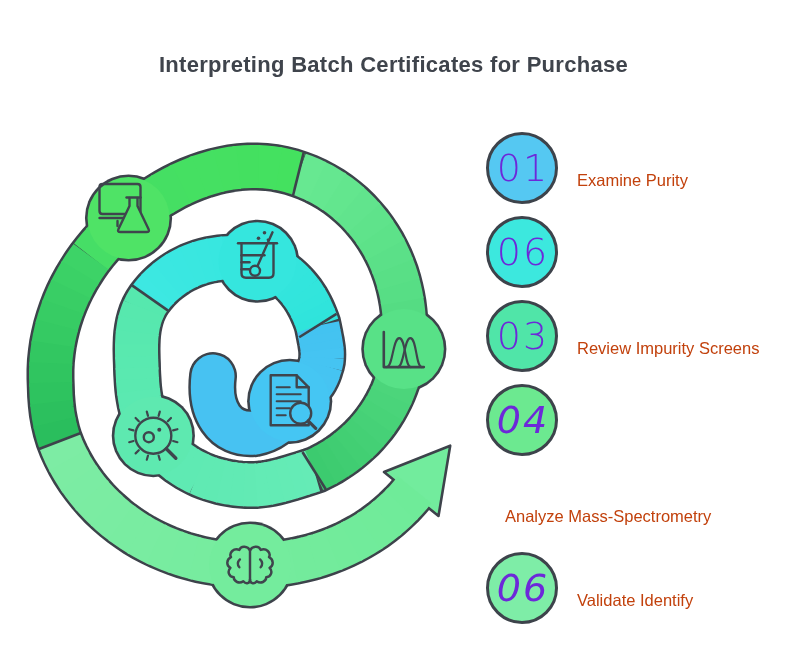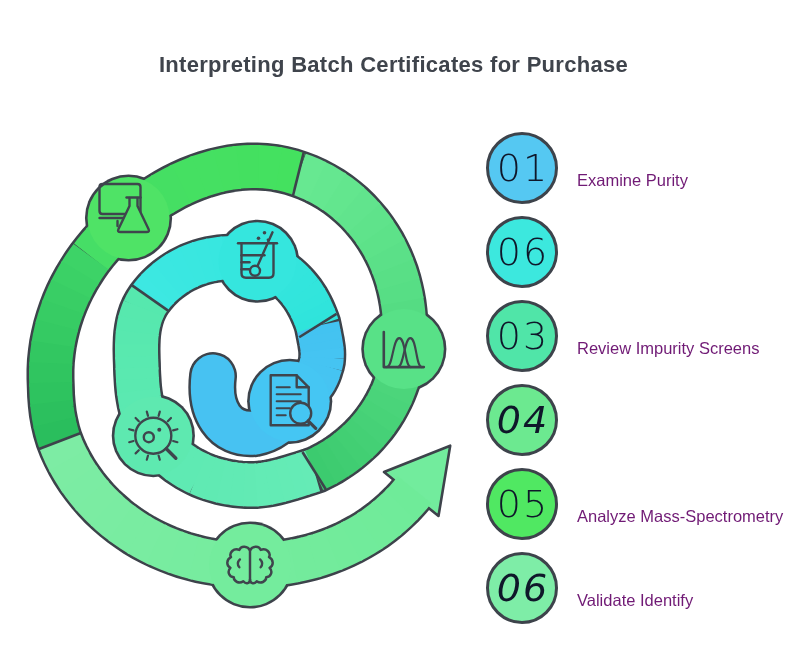--- a/index.html
+++ b/index.html
@@ -12,24 +12,24 @@
     font-size:22px;font-weight:bold;letter-spacing:.3px;color:#3f444c;
   }
   .spiral-svg{position:absolute;left:0;top:0;}
   .steps{position:absolute;left:486px;top:132px;}
   .step{display:flex;align-items:center;height:72px;margin-bottom:12px;}
   .badge{
     width:72px;height:72px;box-sizing:border-box;flex:0 0 auto;
     border:3px solid #3d434b;border-radius:50%;
     display:flex;align-items:center;justify-content:center;
     font-family:"DejaVu Sans","Liberation Sans",sans-serif;
-    font-weight:200;font-size:38px;letter-spacing:2px;color:#0f172a;
+    font-weight:200;font-size:38px;letter-spacing:2px;color:#6d28d9;
     padding-left:2px;
   }
-  .step-label{margin-left:19px;font-size:16.5px;color:#701a75;white-space:nowrap;margin-top:25px;}
+  .step-label{margin-left:19px;font-size:16.5px;color:#c2410c;white-space:nowrap;margin-top:25px;}
 </style>
 </head>
 <body>
 
 <div class="canvas">
   <div class="title">Interpreting Batch Certificates for Purchase</div>
 
   <svg class="spiral-svg" id="spiral" width="787" height="672" viewBox="0 0 787 672">
       <g fill="none" stroke="#3d434b">
         <path d="M279.6,405.8L281.6,404.9L283.6,404.1L285.7,403.1L287.9,402.1L290.1,401.1L292.4,400.0L294.7,398.7L297.0,397.4L299.3,395.9L301.6,394.3L303.8,392.5L306.0,390.6L308.1,388.6L310.2,386.4L312.1,384.1L313.9,381.6L315.5,379.0L317.0,376.2L318.2,373.4L319.3,370.4L320.2,367.4L321.2,364.3L321.9,361.1L322.2,357.8L322.3,354.6L322.2,351.3L321.9,348.1L321.4,344.8L320.9,341.5L320.2,338.2L319.6,334.8L318.9,331.4L318.2,327.8L317.4,324.2L316.2,320.8L314.9,317.3L313.4,313.8L311.9,310.3L310.2,306.8L308.3,303.3L306.3,299.7L304.1,296.3L301.7,292.8L299.1,289.5L296.3,286.2L293.3,282.9L290.2,279.9L286.8,276.9L283.3,274.1L279.5,271.5L275.6,269.0L271.5,266.8L267.3,264.8L262.9,263.0L258.4,261.5L253.8,260.4L249.1,259.4L244.3,258.7L239.4,258.2L234.5,257.9L229.6,257.8L224.6,258.0L219.6,258.4L214.6,259.1L209.6,260.0L204.7,261.2L199.7,262.6L194.9,264.3L190.1,266.3L185.4,268.5L180.7,270.9L176.3,273.6L171.9,276.6L167.7,279.7L163.6,283.1L159.8,286.8L156.1,290.6L152.7,294.7L149.4,298.9L146.5,303.3L144.0,308.0L141.9,312.9L140.2,318.0L138.9,323.1L137.9,328.3L137.2,333.5L136.8,338.7L136.6,343.9L136.5,349.0L136.6,354.1L136.7,359.1L136.9,364.0L137.0,369.0L137.2,373.9L137.5,378.8L137.8,383.8L138.2,388.7L138.8,393.7L139.6,398.6L140.5,403.6L141.7,408.5L143.0,413.4L144.7,418.2L146.6,423.0L148.7,427.7L151.2,432.2L153.9,436.5L156.9,440.7L160.2,444.7L163.6,448.6L167.2,452.2L171.0,455.7L174.9,459.1L179.0,462.2L183.2,465.1L187.6,467.9L192.1,470.4L196.6,472.7L201.3,474.9L206.0,476.8L210.9,478.5L215.8,480.0L220.7,481.3L225.7,482.4L230.7,483.3L235.8,484.1L240.8,484.6L245.9,484.9L251.0,485.0L256.1,484.9L261.2,484.5L266.3,483.8L271.3,482.9L276.3,481.8L281.2,480.6L286.1,479.2L291.0,477.7L295.9,476.2L300.9,474.7L305.9,473.1L311.0,471.5L316.1,469.7L320.9,467.4L325.7,464.9L330.5,462.2L335.2,459.3L339.8,456.3L344.4,453.0L348.9,449.5L353.3,445.9L357.6,442.0L361.9,437.9L366.0,433.6L369.9,429.1L373.8,424.4L377.4,419.5L380.9,414.4L384.2,409.0L387.3,403.5L390.2,397.8L392.9,391.9L395.3,385.8L397.5,379.6L399.4,373.2L401.0,366.7L402.3,360.0L403.4,353.2L404.1,346.3L404.5,339.4L404.6,332.3L404.5,325.1L404.2,317.9L403.5,310.6L402.6,303.2L401.3,295.8L399.7,288.4L397.8,281.0L395.5,273.5L392.8,266.1L389.8,258.8L386.3,251.6L382.5,244.4L378.3,237.4L373.7,230.6L368.8,223.9L363.4,217.5L357.7,211.3L351.6,205.4L345.1,199.9L338.3,194.6L331.2,189.7L323.8,185.3L316.1,181.2L308.2,177.6L300.0,174.5L291.7,171.7L283.2,169.6L274.6,167.9L265.8,166.9L257.0,166.5L248.2,166.5L239.5,167.2L230.8,168.3L222.2,169.9L213.7,171.9L205.3,174.4L197.1,177.2L189.1,180.4L181.2,184.0L173.5,187.8L166.0,192.0L158.7,196.3L151.6,200.9L144.6,205.7L137.8,210.7L131.2,215.9L124.6,221.2L118.3,226.8L112.2,232.6L106.3,238.6L100.6,244.9L95.2,251.3L90.0,258.0L85.1,265.0L80.5,272.1L76.1,279.4L72.0,286.9L68.3,294.6L64.9,302.4L61.8,310.5L59.1,318.6L56.7,326.9L54.7,335.3L53.0,343.8L51.8,352.4L50.9,361.0L50.5,369.7L50.5,378.5L50.8,387.2L51.1,396.0L51.8,404.7L52.8,413.5L54.4,422.2L56.4,430.9L59.0,439.4L62.2,447.7L65.9,455.8L70.0,463.7L74.4,471.4L79.3,478.9L84.5,486.1L90.0,493.0L95.8,499.7L101.9,506.1L108.4,512.1L115.0,517.9L121.9,523.4L129.1,528.5L136.4,533.3L143.9,537.8L151.6,541.9L159.5,545.7L167.5,549.1L175.6,552.2L183.8,555.0L192.1,557.4L200.5,559.5L208.9,561.2L217.4,562.6L226.0,563.7L234.5,564.5L243.1,564.9L251.7,565.0L260.3,564.8L268.9,564.3L277.5,563.5L286.0,562.4L294.5,560.9L303.0,559.1L311.4,557.0L319.7,554.6L328.0,551.7L336.1,548.6L344.2,545.1L352.0,541.2L359.8,537.0L367.3,532.5L374.7,527.6L381.8,522.3L388.7,516.7L395.3,510.8L401.7,504.6L407.8,498.1L411.3,494.0" stroke-width="48"></path>
@@ -249,23 +249,20 @@
       <div class="step-label">Review Impurity Screens</div>
     </div>
 
     <div class="step">
       <div class="badge" style="background: rgb(108, 233, 144); font-style: italic;">
         <span>04</span>
       </div>
     </div>
 
     <div class="step">
-      <div class="badge" style="background: rgb(80, 232, 98);">
-        <span>05</span>
-      </div>
       <div class="step-label">Analyze Mass-Spectrometry</div>
     </div>
 
     <div class="step">
       <div class="badge" style="background: rgb(126, 237, 167); font-style: italic;">
         <span>06</span>
       </div>
       <div class="step-label">Validate Identify</div>
     </div>
   </div>

